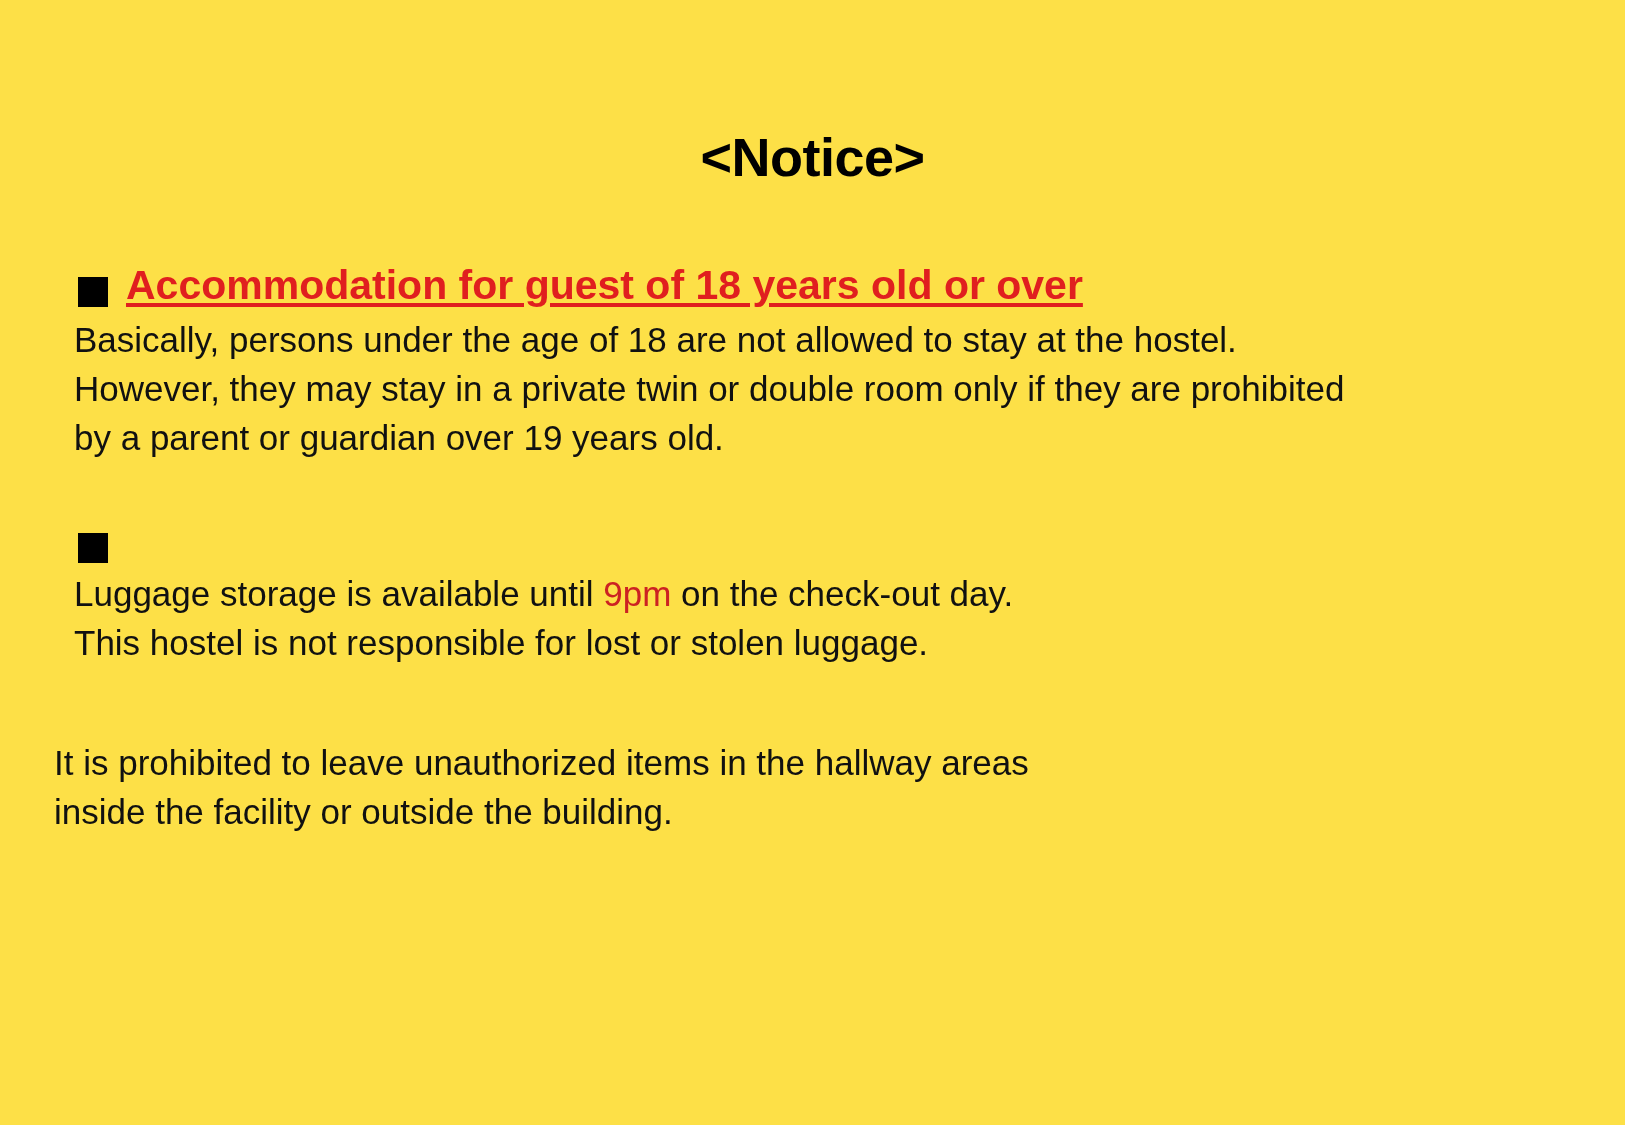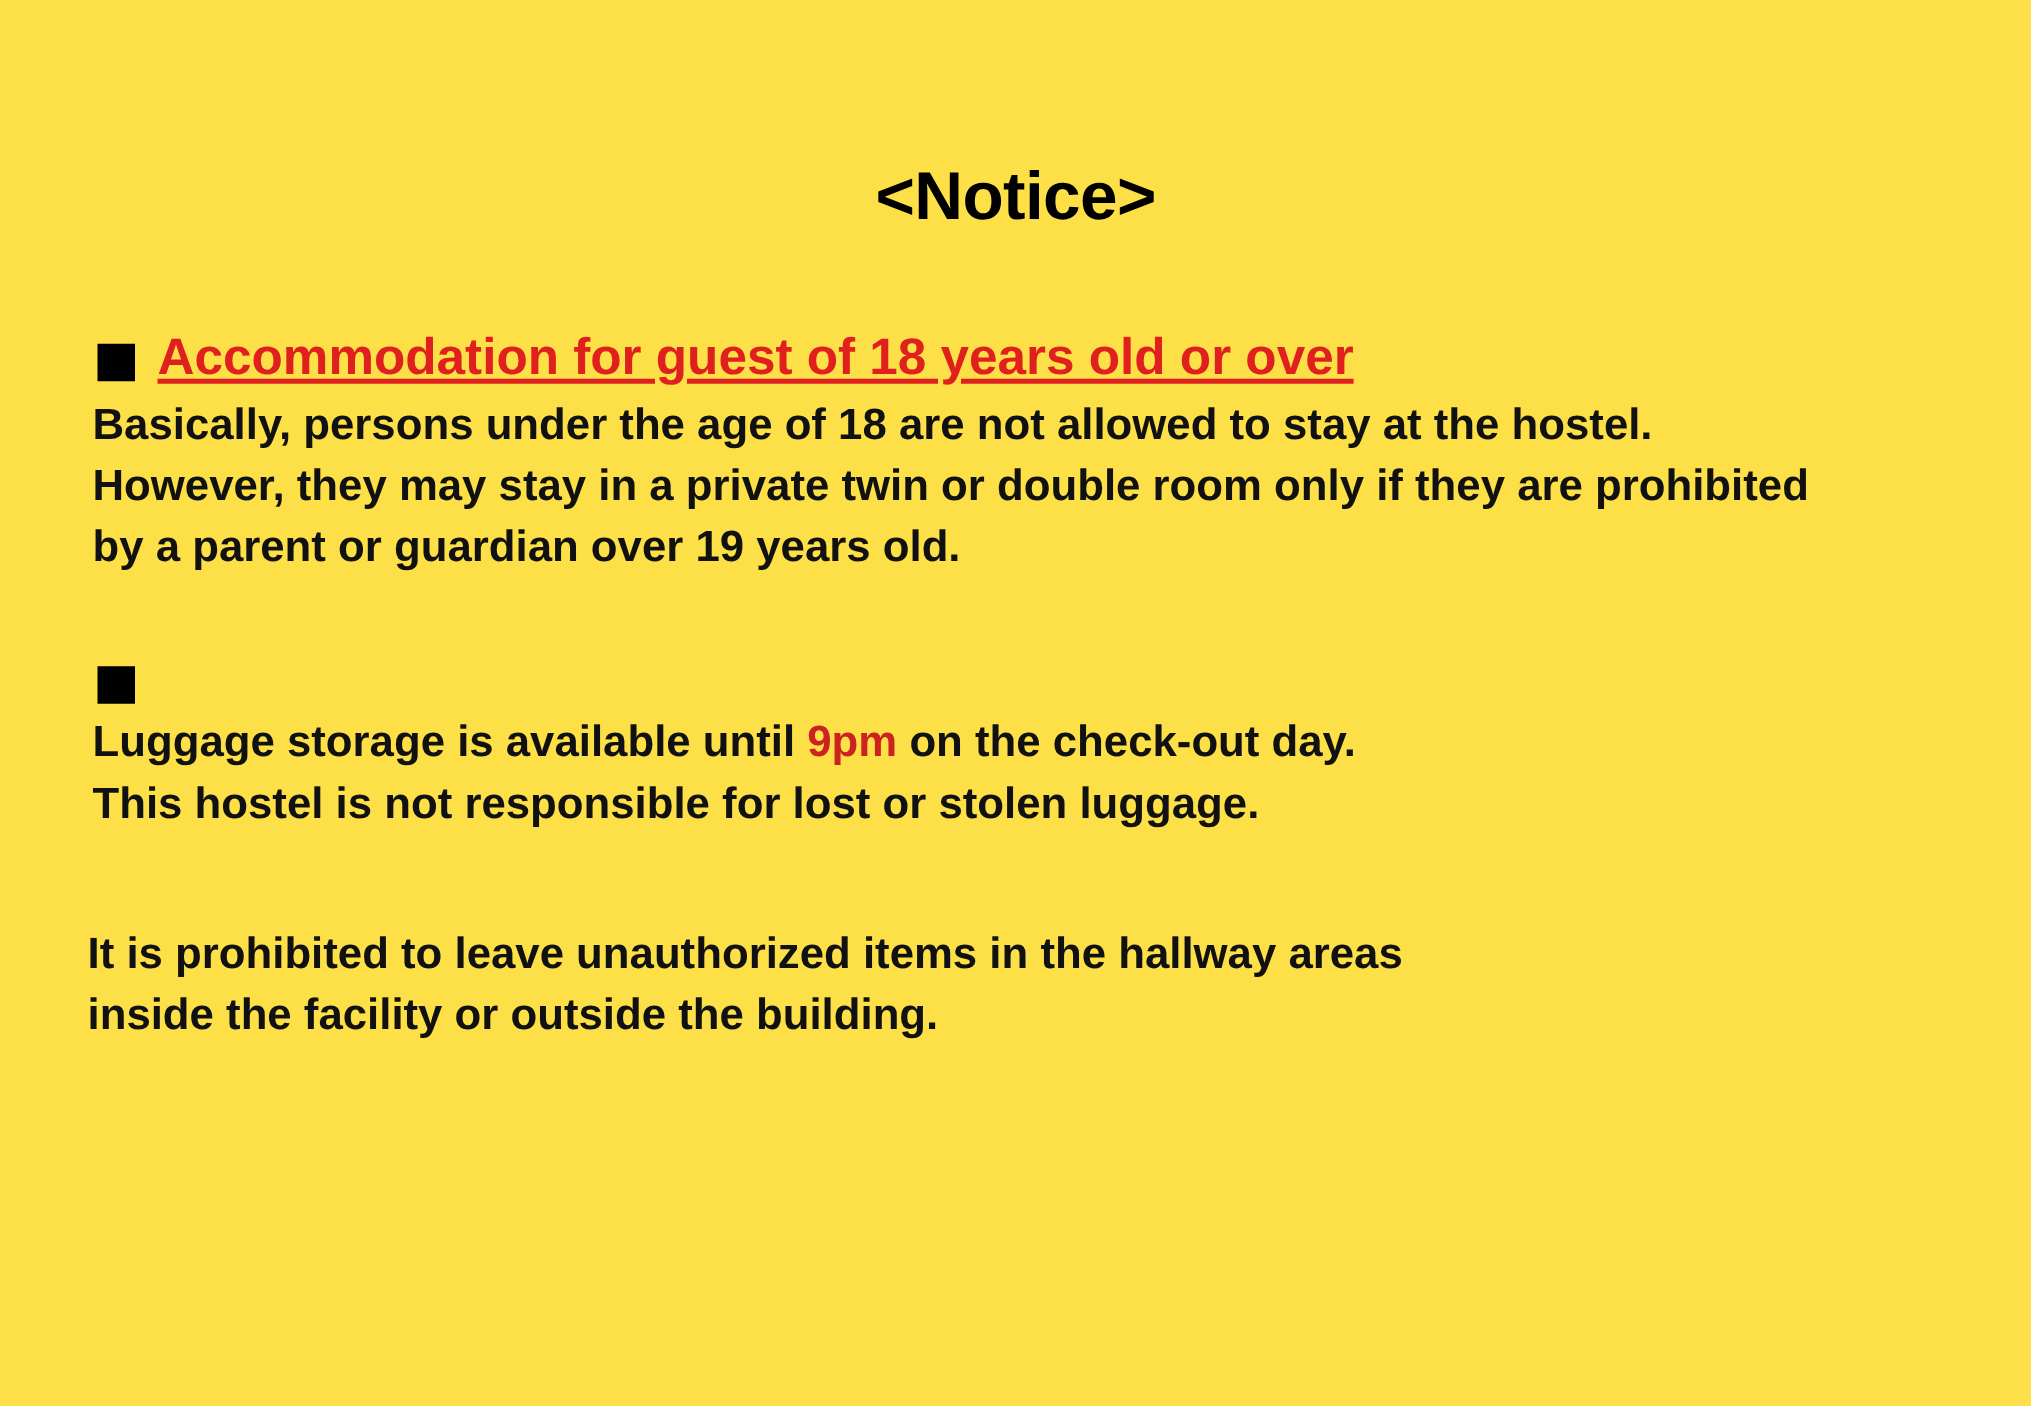--- a/index.html
+++ b/index.html
@@ -41,21 +41,21 @@
     position: absolute;
     left: 34px;
     width: 1560px;
   }
   #section-1 { top: 262px; }
   #section-2 { top: 520px; }
   #section-3 { top: 732px; }
 
   .heading-row {
     display: flex;
-    align-items: flex-start;
+    align-items: center;
     white-space: nowrap;
     padding-left: 44px;
   }
   .bullet-square {
     display: inline-block;
     width: 30px;
     height: 30px;
     background: #000000;
     flex: 0 0 auto;
     margin-top: 13px;
@@ -87,23 +87,23 @@
 
   .body-block {
     margin-left: 40px;
     margin-top: 6px;
   }
   .body-line {
     font-size: 35px;
     color: #111111;
     line-height: 1.40;
     white-space: nowrap;
-    font-weight: bold;
+    font-weight: normal;
   }
-  .body-block.indent-small { margin-left: 36px; }
+  .body-block.indent-small { margin-left: 20px; }
 
   .red-inline {
     color: #CC2222;
   }
 </style>
 </head>
 <body>
 
 <div class="slide">
 

